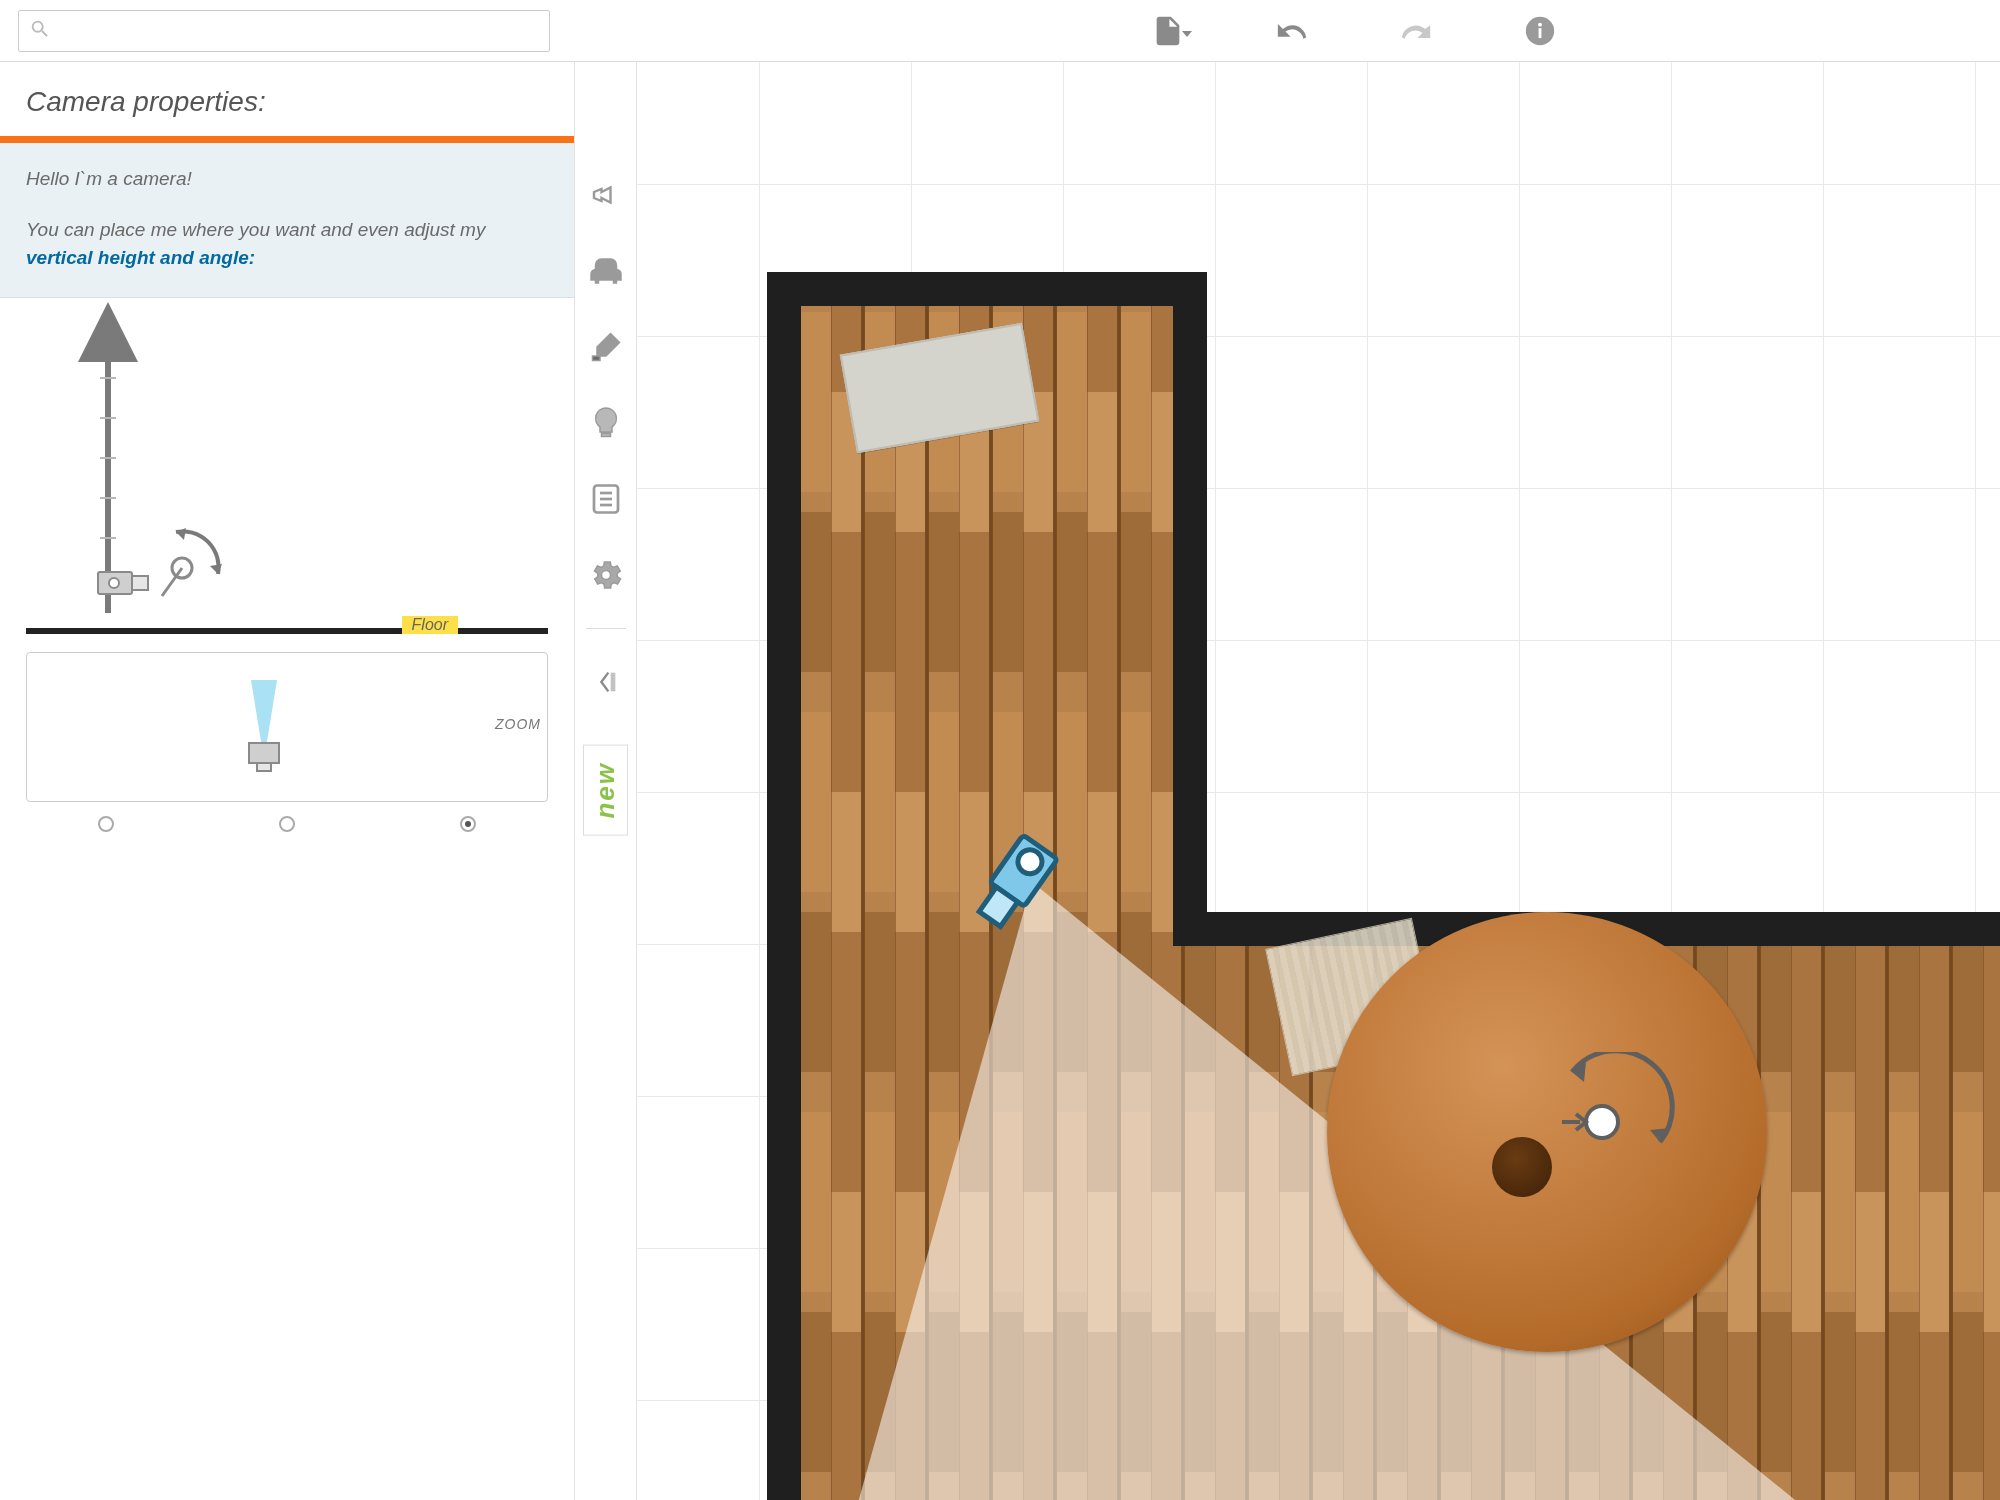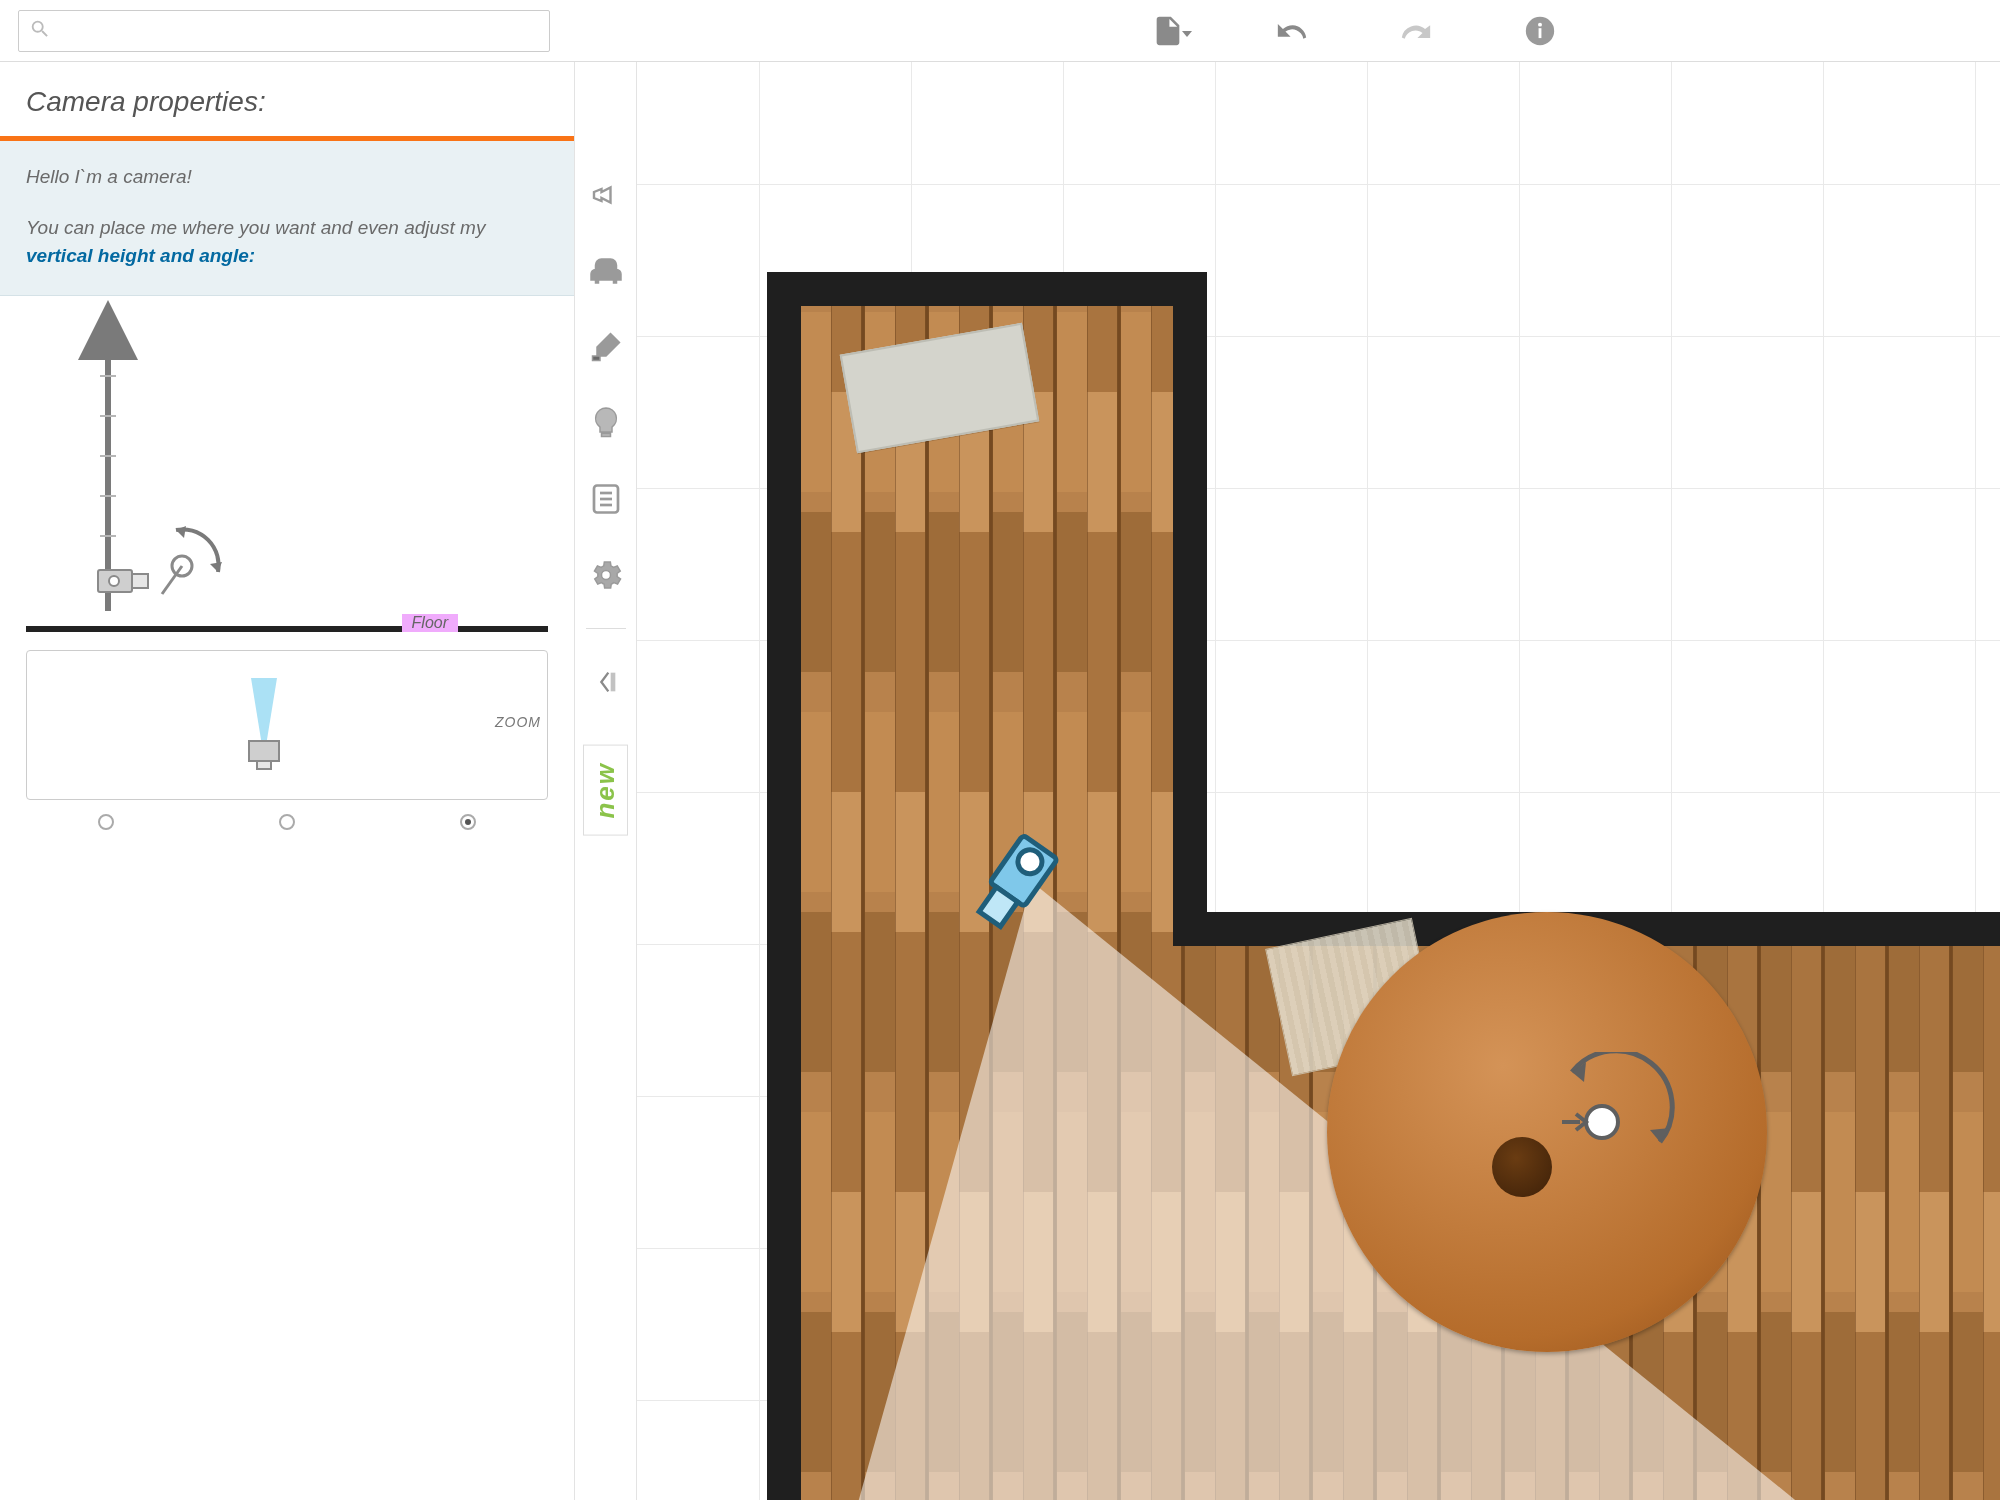--- a/index.html
+++ b/index.html
@@ -86,21 +86,21 @@
     display: flex;
     flex-direction: column;
   }
   .panel-title {
     font-size: 28px;
     color: #555;
     padding: 24px 26px 18px;
   }
   .info-box {
     background: #e9f1f4;
-    border-top: 5px solid #f97316;
+    border-top: 7px solid #f97316;
     border-bottom: 1px solid #d5e2e7;
     padding: 22px 26px 24px;
     font-size: 19px;
     line-height: 1.5;
     color: #6a6a6a;
   }
   .info-box .greeting { margin-bottom: 22px; }
   .info-box strong { color: #0369a1; }
 
   .height-diagram {
@@ -116,21 +116,21 @@
   .floor-divider {
     position: relative;
     margin: 10px 26px 18px;
     height: 6px;
     background: #222;
   }
   .floor-label {
     position: absolute;
     right: 90px;
     top: -12px;
-    background: #f0abfc;
+    background: #fde047;
     padding: 0 10px;
     font-size: 16px;
     color: #666;
   }
 
   .lens-row {
     display: flex;
     gap: 22px;
     padding: 0 26px;
   }

